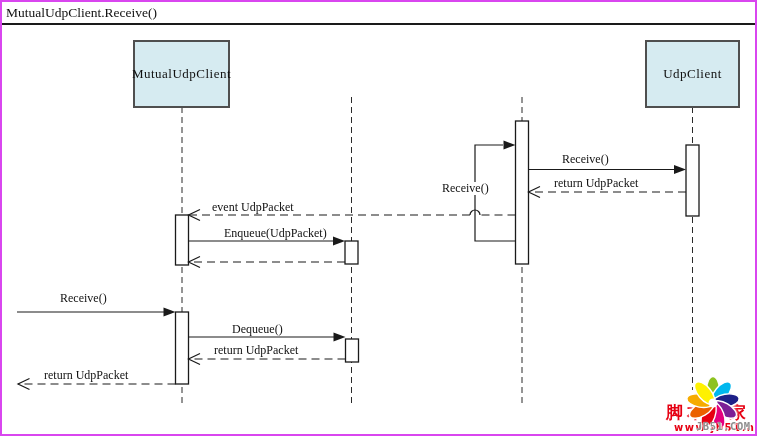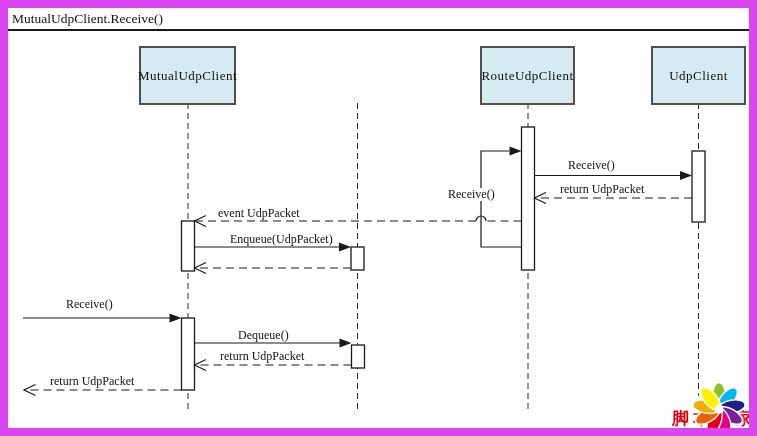--- a/index.html
+++ b/index.html
@@ -1,29 +1,29 @@
 <!DOCTYPE html>
 <html><head>
 <meta charset="utf-8">
 <style>
   html,body { margin:0; padding:0; background:#fff; }
   .stage {
     position:relative; width:757px; height:436px;
-    box-sizing:border-box; border:8px solid #d946ef;
+    box-sizing:border-box; border:2px solid #d946ef;
     background:#fff; overflow:hidden;
     font-family:"Liberation Serif", serif; color:#111;
   }
   .title {
     position:absolute; left:4px; top:3px; font-size:13.5px;
     white-space:nowrap;
   }
   .title-sep { position:absolute; left:0; top:21px; width:100%; height:1.5px; background:#1a1a1a; }
   svg.layer { position:absolute; left:0; top:0; }
   .participant {
-    position:absolute; top:38px; height:59px; box-sizing:border-box;
+    position:absolute; top:38px; height:68px; box-sizing:border-box;
     background:#d6ebf1; border:2px solid #4f4f4f;
     display:flex; align-items:center; justify-content:center;
     font-size:13px; letter-spacing:0.5px; white-space:nowrap;
   }
   .msg-label {
     position:absolute; font-size:12px; 
     white-space:nowrap; line-height:13px;
   }
   .msg-label.u { text-underline-offset:2px; }
   .msg-label.bg-white { background:#fff; }
@@ -121,23 +121,20 @@
       <polyline points="27.5,376.5 16,382 27.5,387.5"></polyline>
     </g>
   </svg>
 
   <div class="title">MutualUdpClient.Receive()</div>
   <div class="title-sep"></div>
 
   <div class="participant" style="left:131px; width:97px;">
     <span>MutualUdpClient</span>
   </div>
-  <div class="participant" style="left:472px; width:95px;">
-    <span>RouteUdpClient</span>
-  </div>
   <div class="participant" style="left:643px; width:95px;text-align:right;">
     <span>UdpClient</span>
   </div>
 
   <div class="msg-label bg-white" style="left:440px; top:180px; width:62px;">Receive()</div>
   <div class="msg-label" style="left:560px; top:151px; width:92px;">Receive()</div>
   <div class="msg-label u" style="left:552px; top:175px; width:104px;">return UdpPacket</div>
   <div class="msg-label u" style="left:210px; top:199px; width:112px;">event UdpPacket</div>
   <div class="msg-label" style="left:222px; top:225px; width:118px;">Enqueue(UdpPacket)</div>
   <div class="msg-label" style="left:58px; top:290px; width:78px;">Receive()</div>

